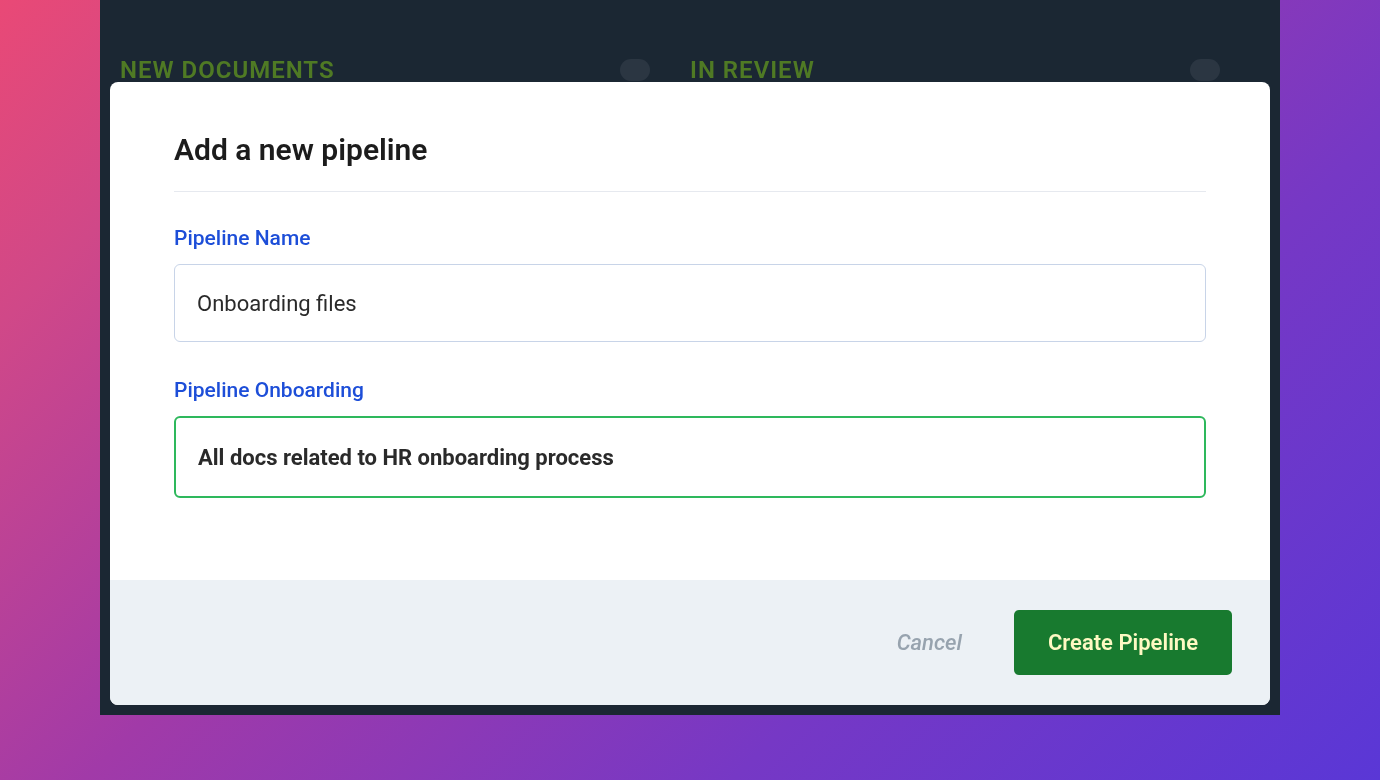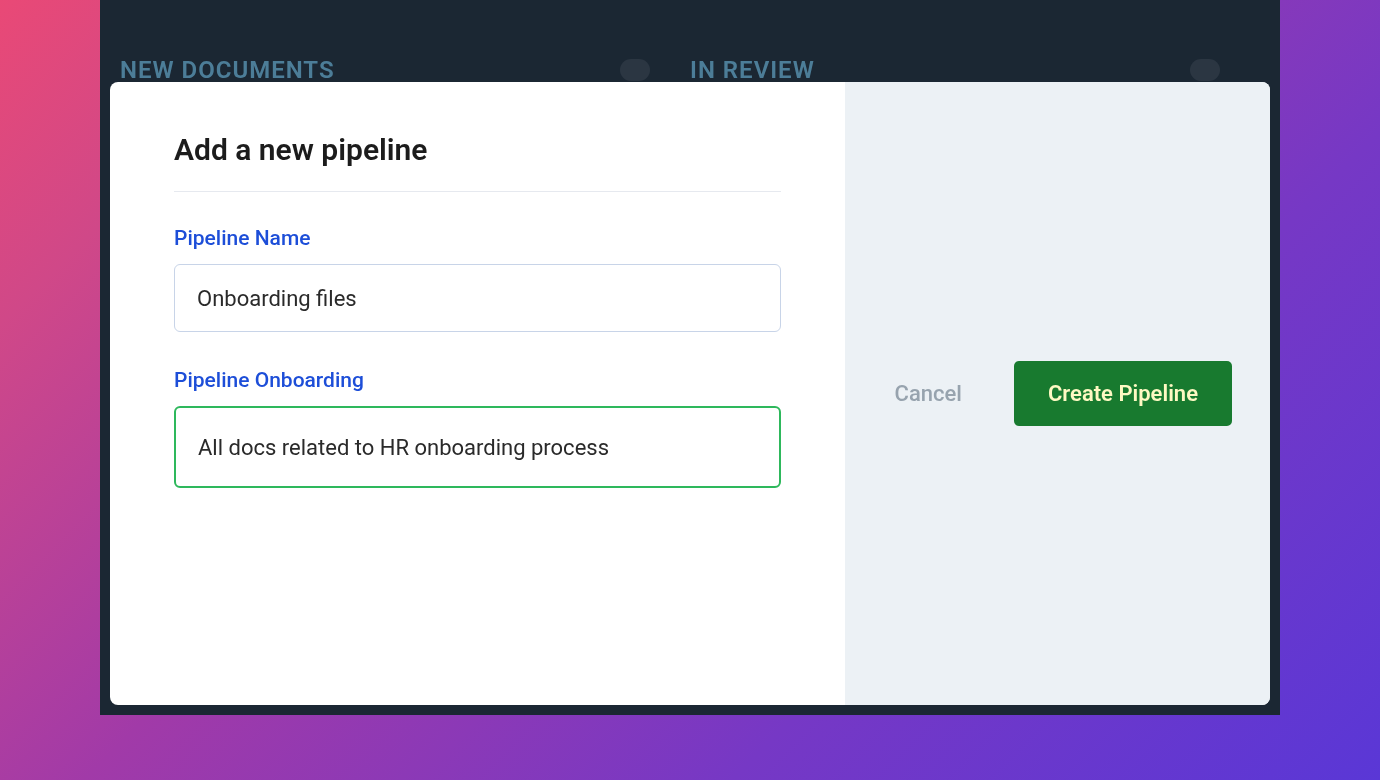--- a/index.html
+++ b/index.html
@@ -24,21 +24,21 @@
       position: relative;
       overflow: hidden;
     }
     .bg-header {
       display: flex;
       position: absolute;
       top: 56px;
       left: 0;
       right: 0;
       padding: 0 20px;
-      color: #7dd3fc;
+      color: #84cc16;
       font-size: 24px;
       font-weight: 600;
       letter-spacing: 1px;
       opacity: 0.5;
     }
     .bg-col {
       width: 50%;
       display: flex;
       align-items: center;
       justify-content: space-between;
@@ -55,21 +55,21 @@
     }
     .modal {
       position: absolute;
       top: 82px;
       left: 10px;
       right: 10px;
       bottom: 10px;
       background: #ffffff;
       border-radius: 8px;
       display: flex;
-      flex-direction: row;
+      flex-direction: column;
       overflow: hidden;
     }
     .modal-body {
       padding: 50px 64px 40px 64px;
       flex: 1;
     }
     .modal-title {
       font-size: 30px;
       font-weight: 600;
       color: #1c1c1c;
@@ -82,51 +82,53 @@
     }
     .form-label {
       display: block;
       font-size: 21px;
       font-weight: 500;
       color: #1d4ed8;
       margin-bottom: 14px;
     }
     .form-input {
       width: 100%;
-      height: 68px;
+      height: 78px;
       border: 1px solid #c8d4e8;
       border-radius: 6px;
       padding: 0 22px;
       font-size: 22px;
       font-family: inherit;
       color: #2a2a2a;
       background: #ffffff;
       outline: none;
     }
     .form-input.focused {
       border: 2px solid #2eb85c;
       height: 82px;
+      font-weight: bold;
     }
     .modal-footer {
       background: #ecf1f5;
       padding: 30px 38px;
       display: flex;
       justify-content: flex-end;
       align-items: center;
       gap: 40px;
     }
     .btn-cancel {
       background: transparent;
       border: none;
       color: #97a3ae;
       font-size: 22px;
       font-weight: 500;
       font-family: inherit;
       cursor: pointer;
       padding: 8px 12px;
+      font-style: italic;
     }
     .btn-primary {
       background: #187a2f;
       border: none;
       color: #fef9c3;
       font-size: 22px;
       font-weight: 600;
       font-family: inherit;
       cursor: pointer;
       padding: 20px 34px;

